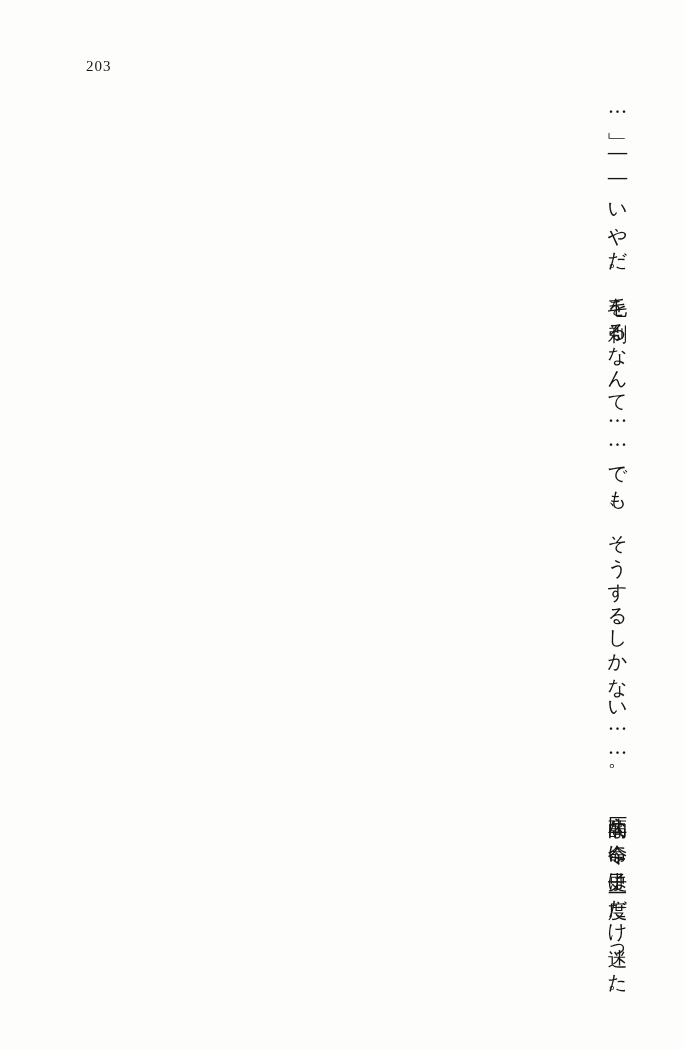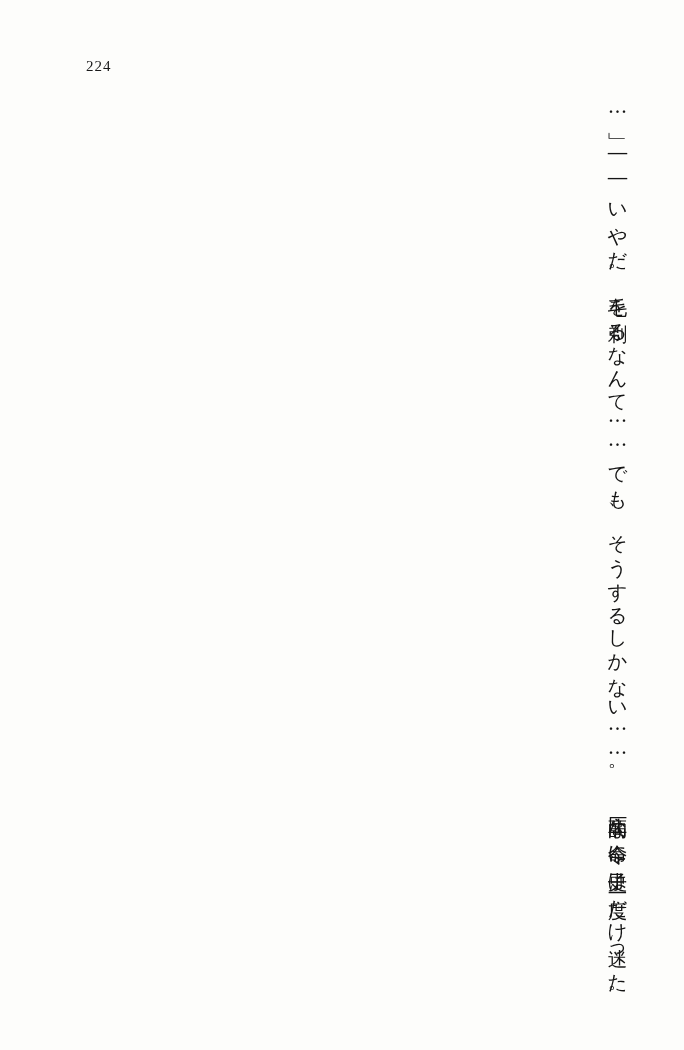--- a/index.html
+++ b/index.html
@@ -58,21 +58,21 @@
   }
   .line.indent {
     padding-top: 20px;
   }
 </style>
 </head>
 <body>
 
 <div class="page">
 
-  <div class="page-number">224</div>
+  <div class="page-number">203</div>
 
   <div class="text-block" id="text-block">
       <div class="line indent">高圧的な命令に史子は一度だけ迷った。</div>
       <div class="line indent">――いやだ。毛を剃るなんて……でも、そうするしかない……。</div>
       <div class="line indent">「…………」</div>
     </div>
 
 </div>
 
 </body></html>

